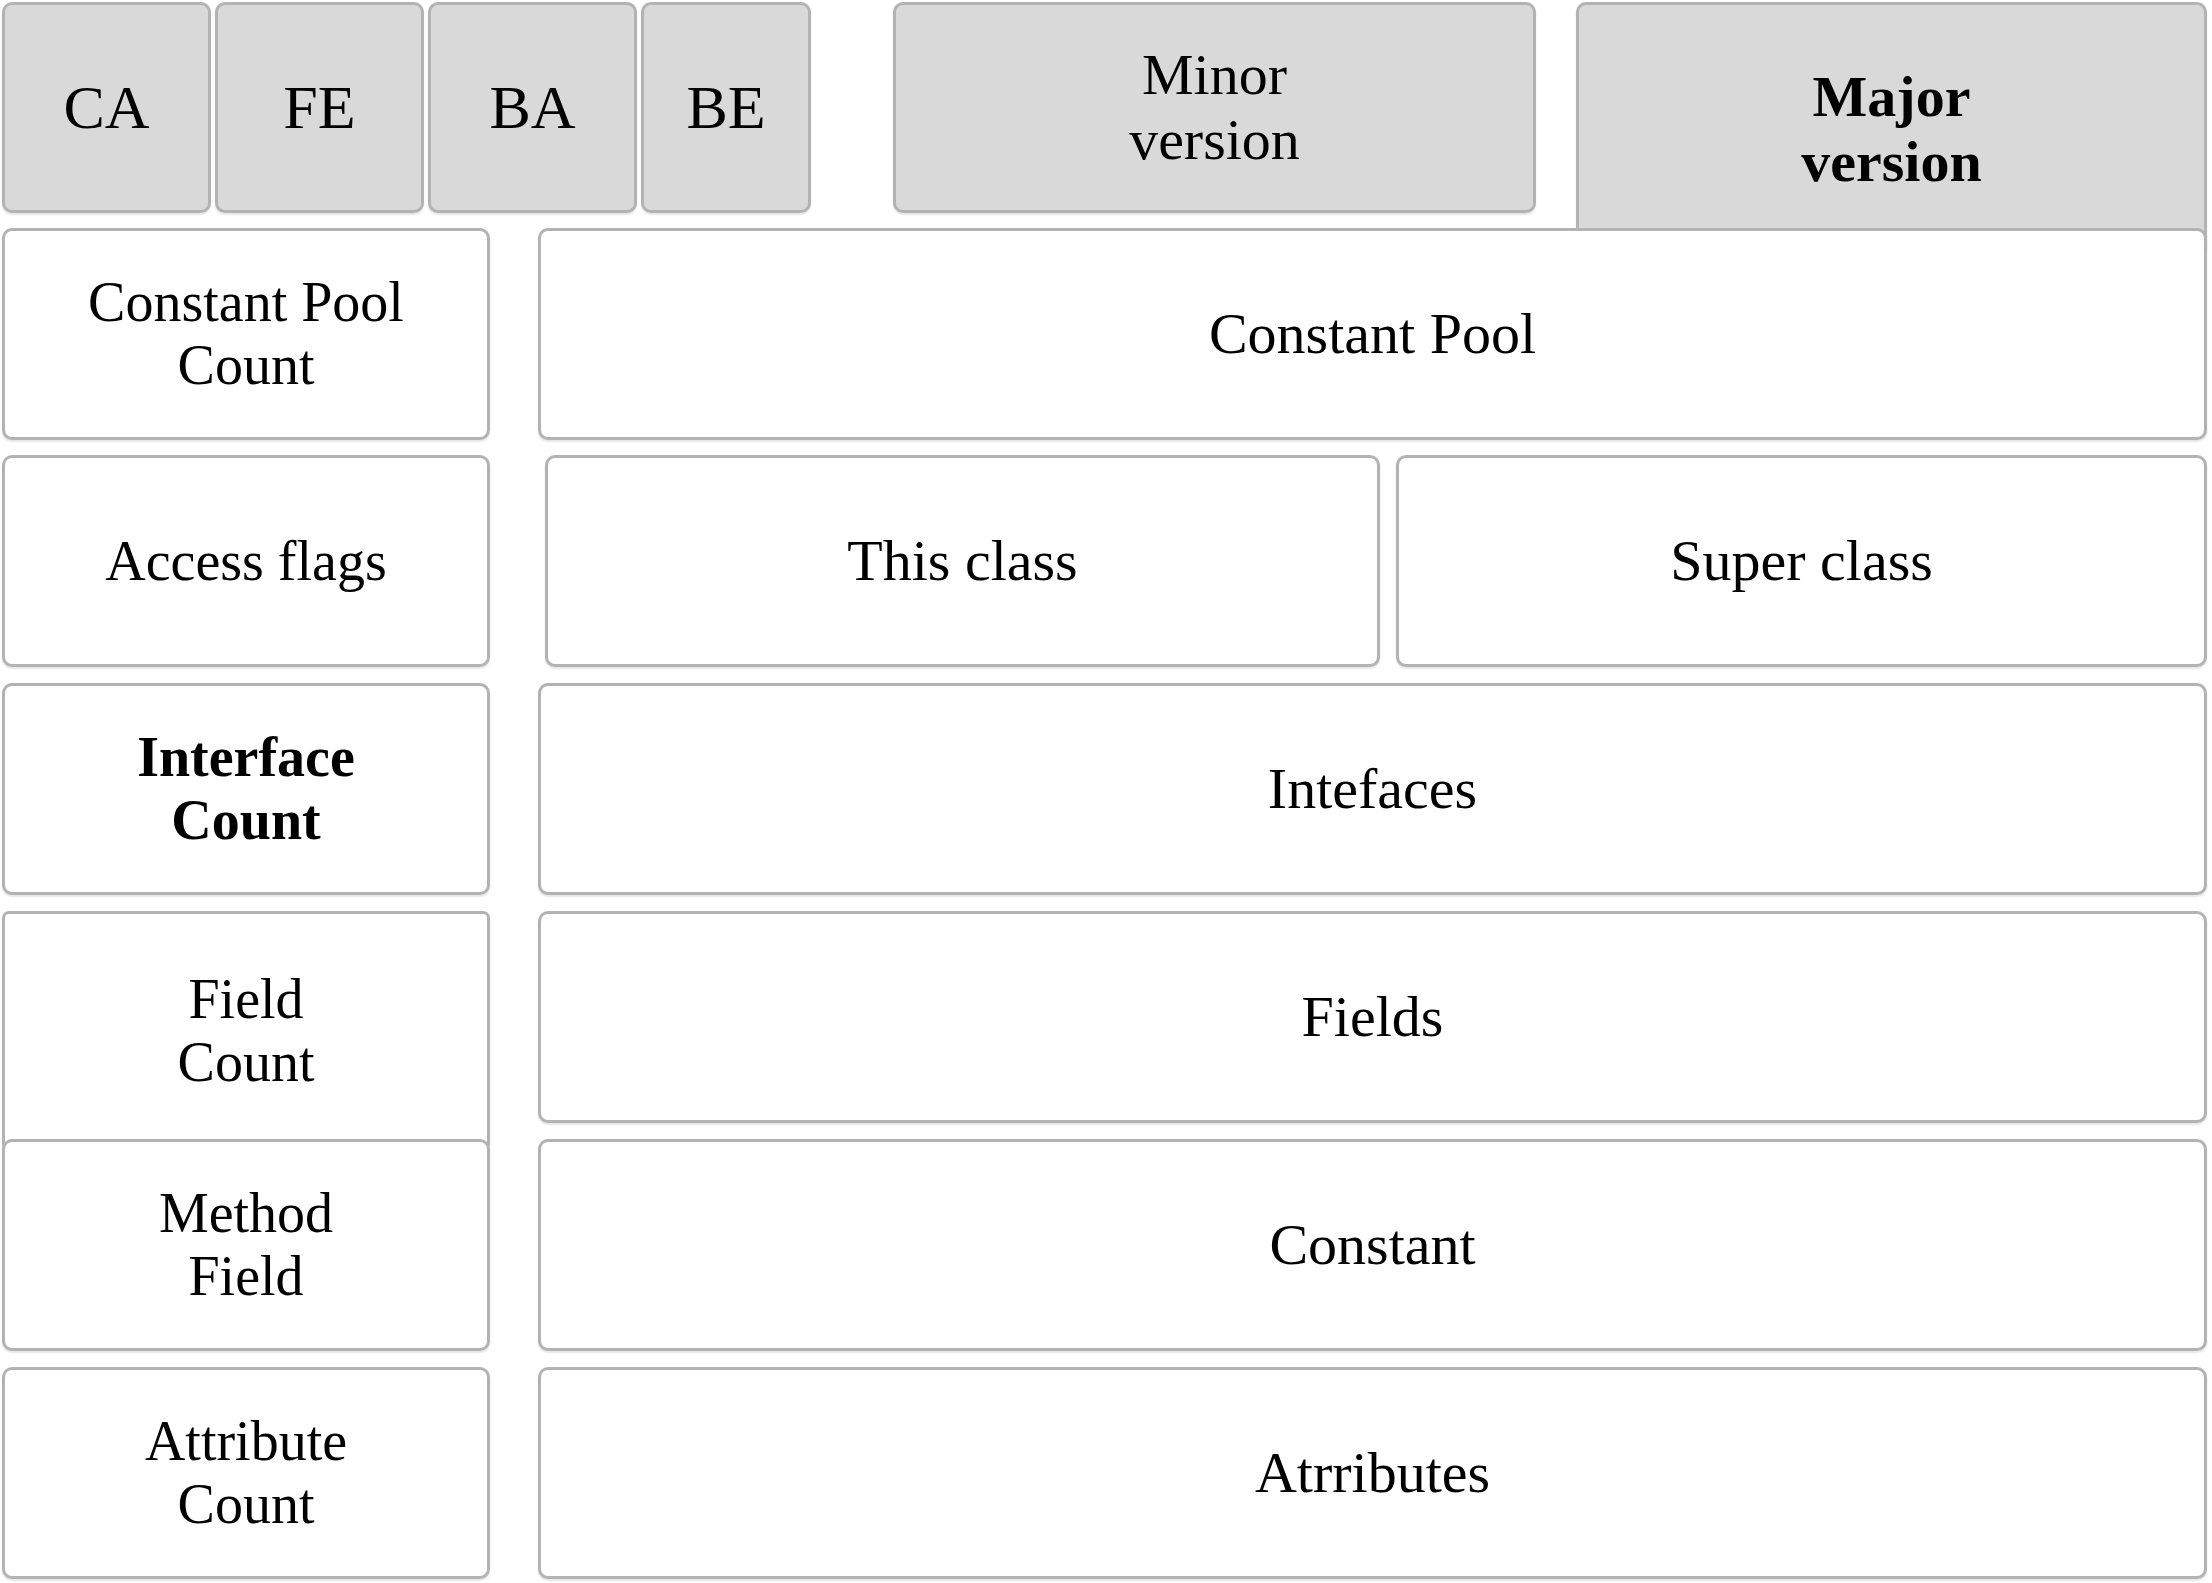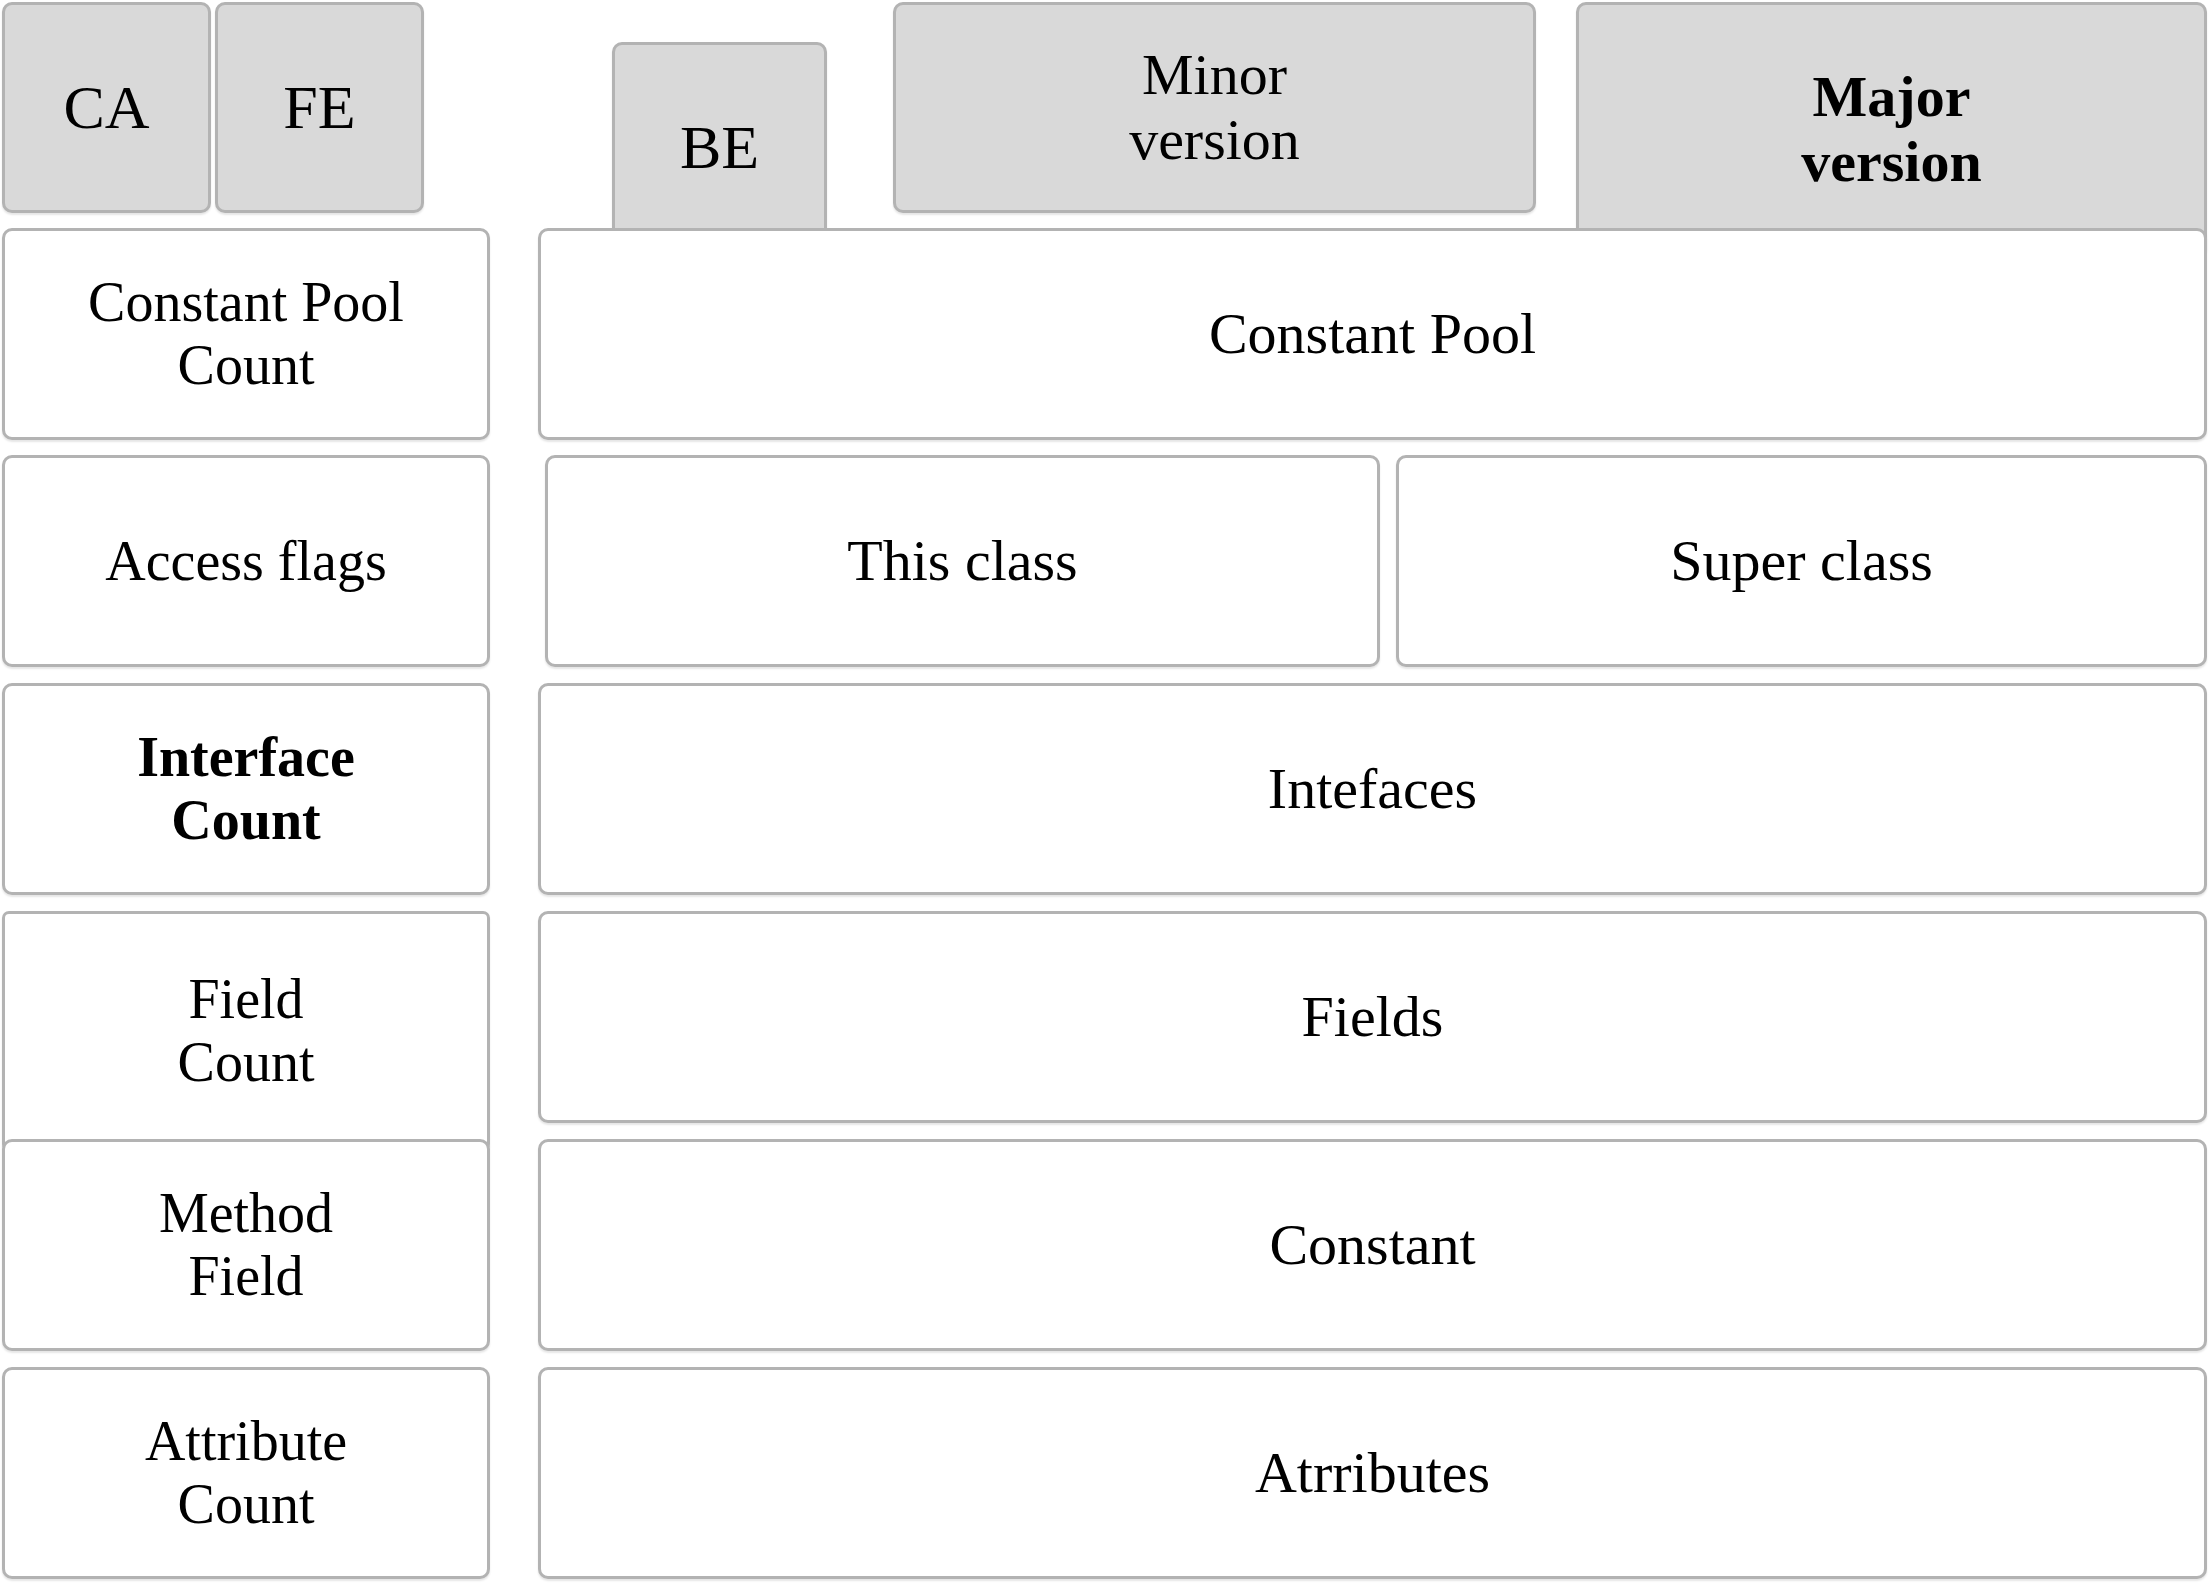--- a/index.html
+++ b/index.html
@@ -54,22 +54,25 @@
 <div id="class-file-diagram">
 
   <div class="box shaded f-magic" style="left:2px;  top:2px;   width:209px; height:211px;">
     <span class="label">CA</span>
   </div>
 
   <div class="box shaded f-magic" style="left:215px; top:2px;  width:209px; height:211px;">
     <span class="label">FE</span>
   </div>
 
+  <div class="box shaded f-magic" style="left:428px; top:2px;  width:209px; height:211px;">
+    <span class="label">BA</span>
+  </div>
 
-  <div class="box shaded f-magic" style="left:612px; top:2px;  width:215px; height:211px;margin-top:40px;">
+  <div class="box shaded f-magic" style="left:641px; top:2px;  width:170px; height:211px;">
     <span class="label">BE</span>
   </div>
 
   <div class="box shaded f-version" style="left:893px; top:2px; width:643px; height:211px;">
     <span class="label">Minor
 version</span>
   </div>
 
   <div class="box shaded f-version" style="left:1576px; top:2px; width:631px; height:255px;font-weight:bold;">
     <span class="label">Major

